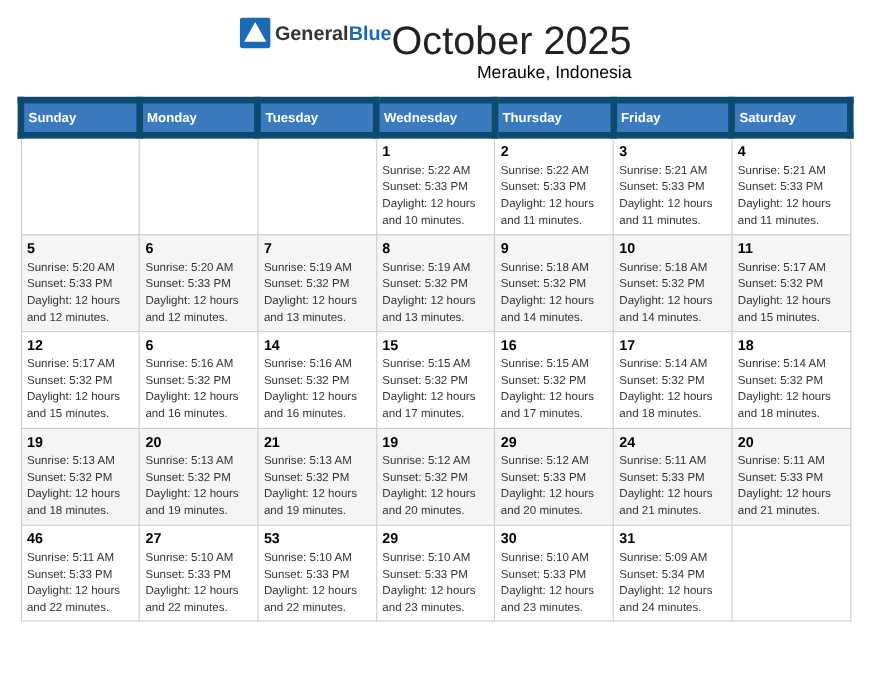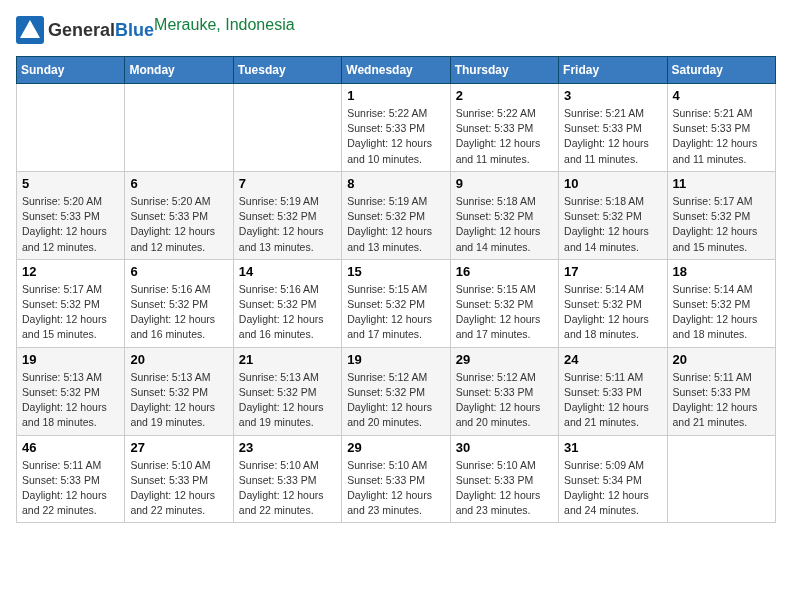--- a/index.html
+++ b/index.html
@@ -5,21 +5,21 @@
     * { box-sizing: border-box; margin: 0; padding: 0; }
     body {
       font-family: Arial, sans-serif;
       background: #fff;
       width: 792px;
       min-height: 612px;
       padding: 16px;
     }
     .header {
       display: flex;
-      justify-content: flex-start;
+      justify-content: center;
       align-items: flex-start;
       margin-bottom: 12px;
     }
     .logo {
       display: flex;
       align-items: center;
       gap: 4px;
     }
     .logo-icon {
       width: 28px;
@@ -28,35 +28,35 @@
     .title-block {
       text-align: right;
     }
     .month-title {
       font-size: 36px;
       font-weight: normal;
       color: #222;
     }
     .location {
       font-size: 16px;
-      color: #15803d;
+      color: #000000;
     }
     .calendar {
       width: 100%;
       border-collapse: collapse;
       font-size: 11px;
     }
     .calendar th {
       background: #3a7bbf;
       color: #fff;
       padding: 6px 4px;
       text-align: left;
       font-weight: bold;
       font-size: 12px;
-      border: 1px solid #0c4a6e;
+      border: 6px solid #0c4a6e;
     }
     .calendar td {
       border: 1px solid #ccc;
       vertical-align: top;
       padding: 4px 5px;
       width: calc(100% / 7);
       min-height: 80px;
       background: #fff;
     }
     .calendar tr:nth-child(even) td {
@@ -84,20 +84,21 @@
   <div class="logo">
     <svg class="logo-icon" viewBox="0 0 28 28">
       <rect x="0" y="0" width="28" height="28" rx="3" fill="#1a6ab5"></rect>
       <polygon points="14,4 24,22 4,22" fill="white"></polygon>
     </svg>
     <div>
       <span style="font-size:18px;font-weight:bold;color:#333;">General</span><span style="font-size:18px;font-weight:bold;color:#1a6ab5;">Blue</span>
     </div>
   </div>
   <div class="title-block">
+    <div class="month-title">October 2025</div>
     <div class="location">Merauke, Indonesia</div>
   </div>
 </div>
 
 <table class="calendar">
   <thead>
     <tr>
     <th>Sunday</th>
         <th>Monday</th>
         <th>Tuesday</th>
@@ -222,21 +223,21 @@
       <tr>
         <td>
           <span class="day-number">46</span>
           <div class="day-info">Sunrise: 5:11 AM<br>Sunset: 5:33 PM<br>Daylight: 12 hours<br>and 22 minutes.</div>
         </td>
         <td>
           <span class="day-number">27</span>
           <div class="day-info">Sunrise: 5:10 AM<br>Sunset: 5:33 PM<br>Daylight: 12 hours<br>and 22 minutes.</div>
         </td>
         <td>
-          <span class="day-number">23</span>
+          <span class="day-number">53</span>
           <div class="day-info">Sunrise: 5:10 AM<br>Sunset: 5:33 PM<br>Daylight: 12 hours<br>and 22 minutes.</div>
         </td>
         <td>
           <span class="day-number">29</span>
           <div class="day-info">Sunrise: 5:10 AM<br>Sunset: 5:33 PM<br>Daylight: 12 hours<br>and 23 minutes.</div>
         </td>
         <td>
           <span class="day-number">30</span>
           <div class="day-info">Sunrise: 5:10 AM<br>Sunset: 5:33 PM<br>Daylight: 12 hours<br>and 23 minutes.</div>
         </td>

